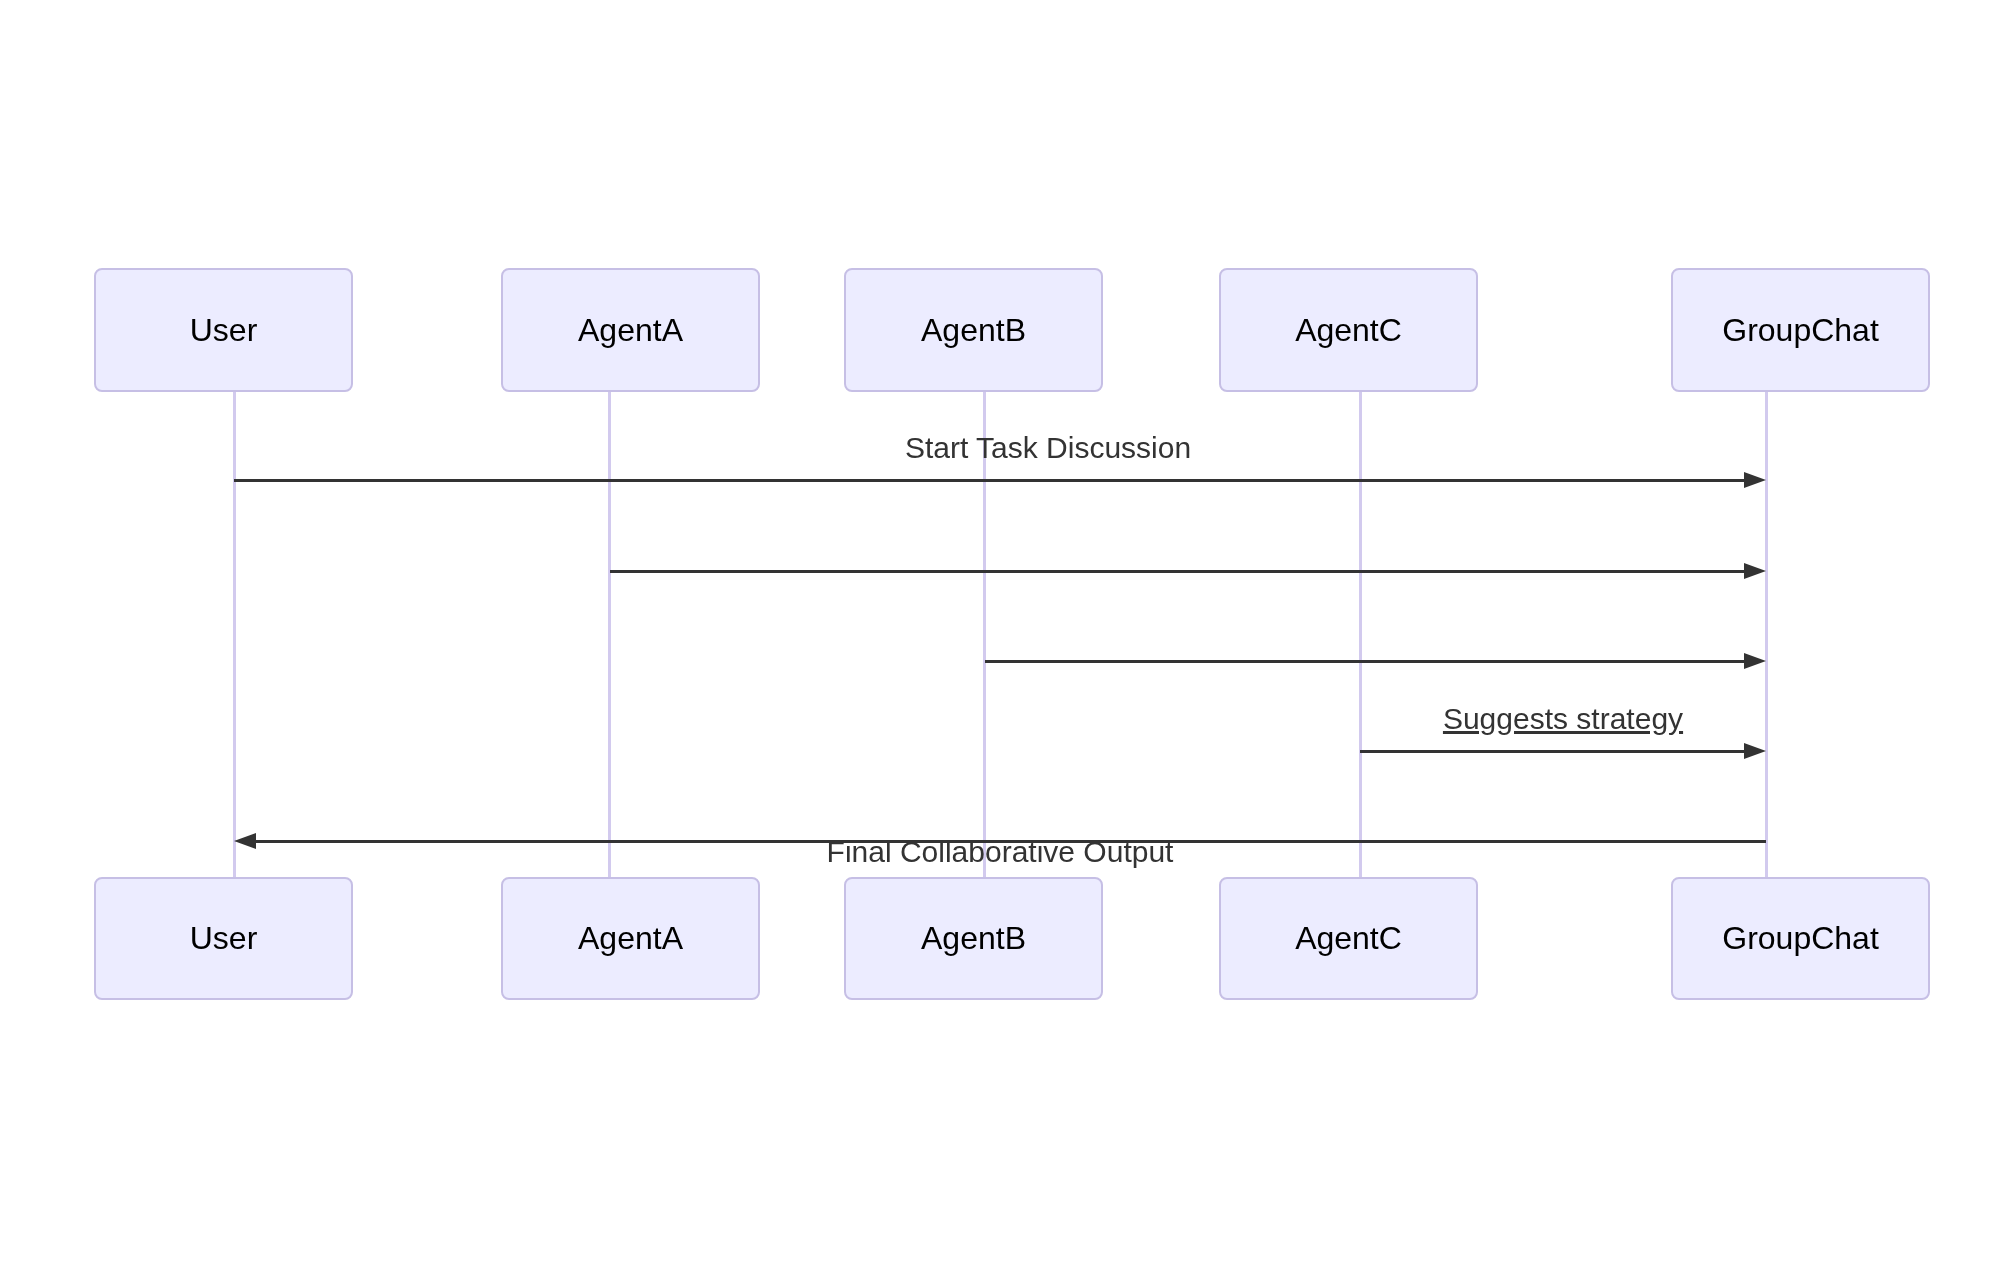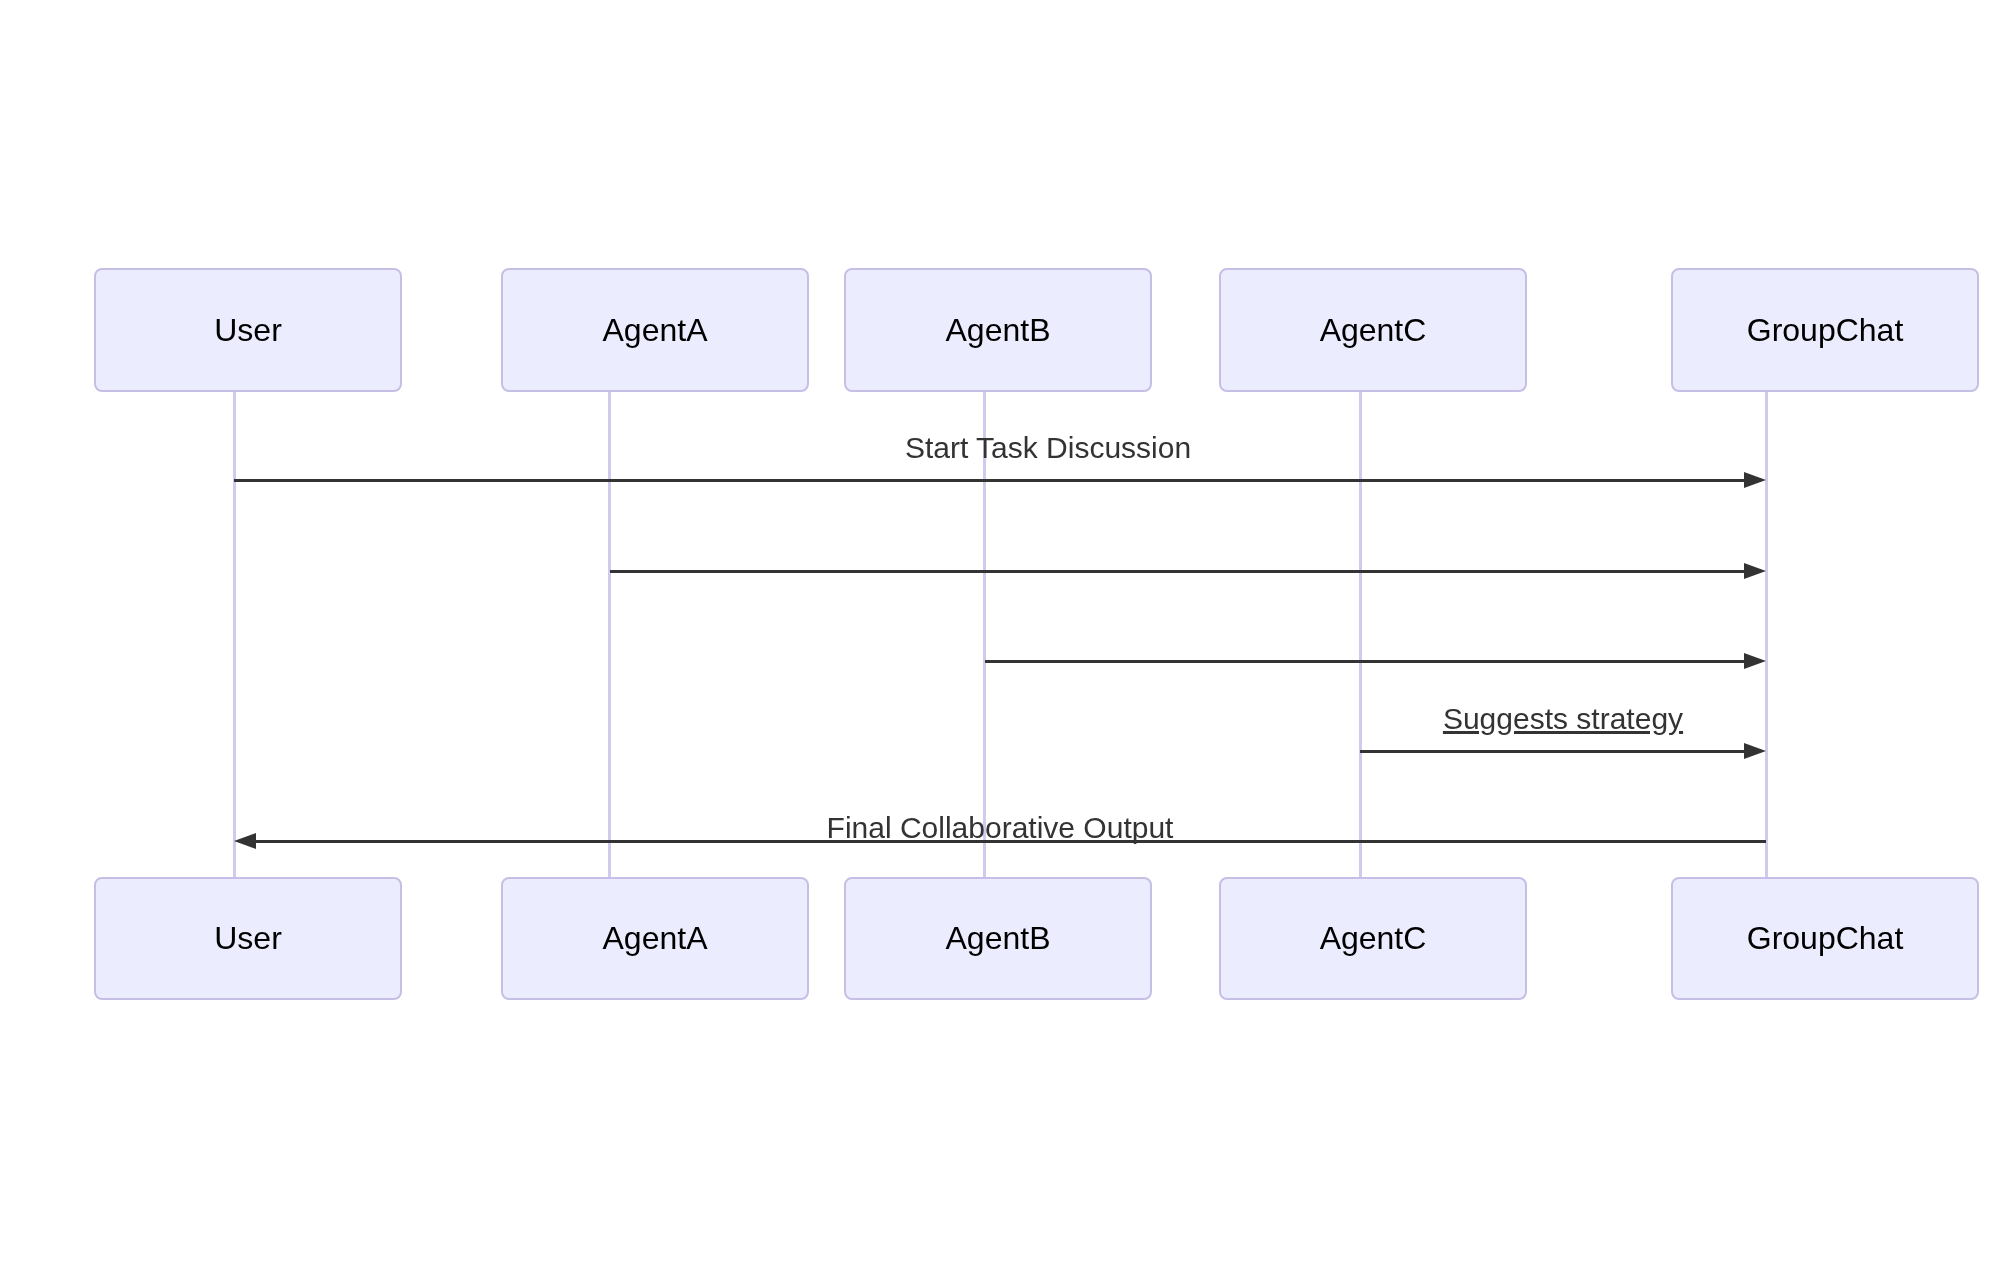--- a/index.html
+++ b/index.html
@@ -25,21 +25,21 @@
   }
   .ll0 { left: 233px; }
   .ll1 { left: 608px; }
   .ll2 { left: 983px; }
   .ll3 { left: 1359px; }
   .ll4 { left: 1765px; }
 
   
   .actor {
     position: absolute;
-    width: 308px;
+    width: 259px;
     height: 124px;
     background: #ececff;
     border: 2px solid #c6bfe5;
     border-radius: 8px;
     box-sizing: border-box;
     display: flex;
     align-items: center;
     justify-content: center;
     font-size: 32px;
     color: #000000;
@@ -94,21 +94,21 @@
   .m2-line  { top: 660px; left: 985px;  width: 761px; }
   .m2-head  { top: 653px; left: 1744px; }
   .m2-label { top: 611px; left: 1375px; }
 
   .m3-line  { top: 750px; left: 1360px; width: 386px; }
   .m3-head  { top: 743px; left: 1744px; }
   .m3-label { top: 701px; left: 1563px; text-decoration: underline; }
 
   .m4-line  { top: 840px; left: 254px;  width: 1512px; }
   .m4-head  { top: 833px; left: 234px; }
-  .m4-label { top: 810px; left: 1000px; text-align: center; }
+  .m4-label { top: 834px; left: 1000px; text-align: center; }
 </style>
 </head>
 <body>
 
 <div class="canvas">
 
   <div class="lifeline ll0"></div>
   <div class="lifeline ll1"></div>
   <div class="lifeline ll2"></div>
   <div class="lifeline ll3"></div>

